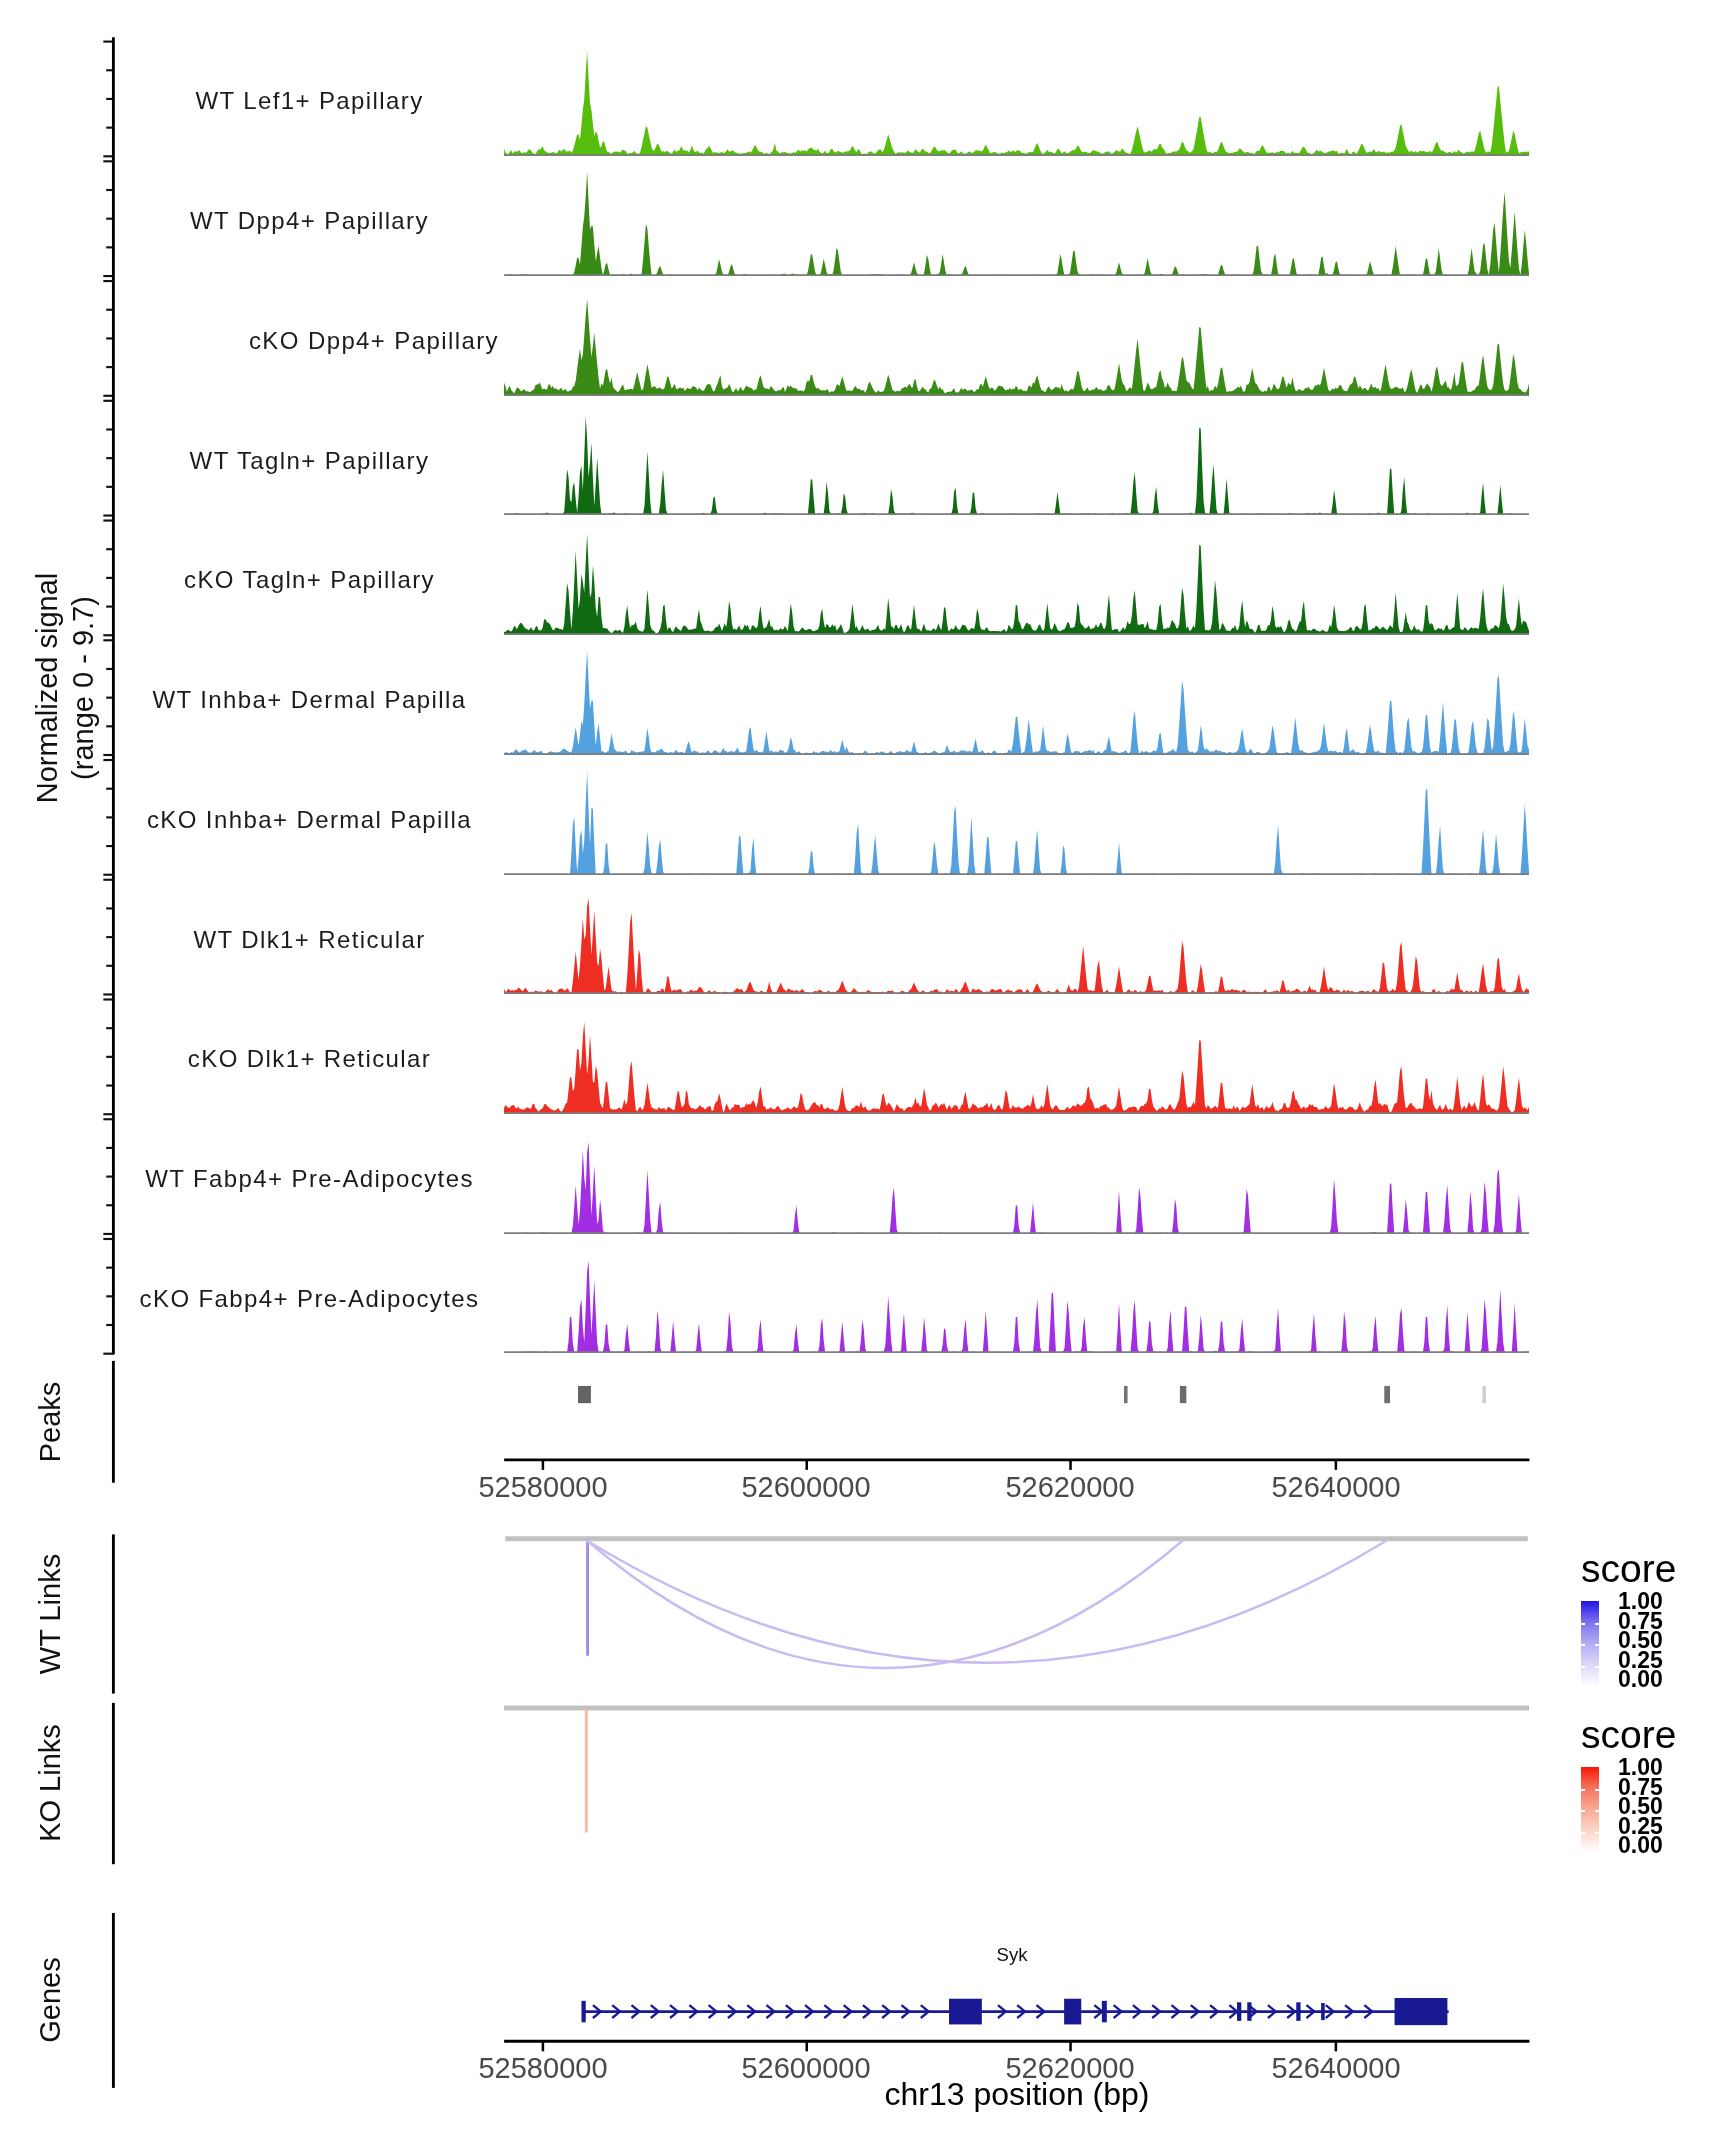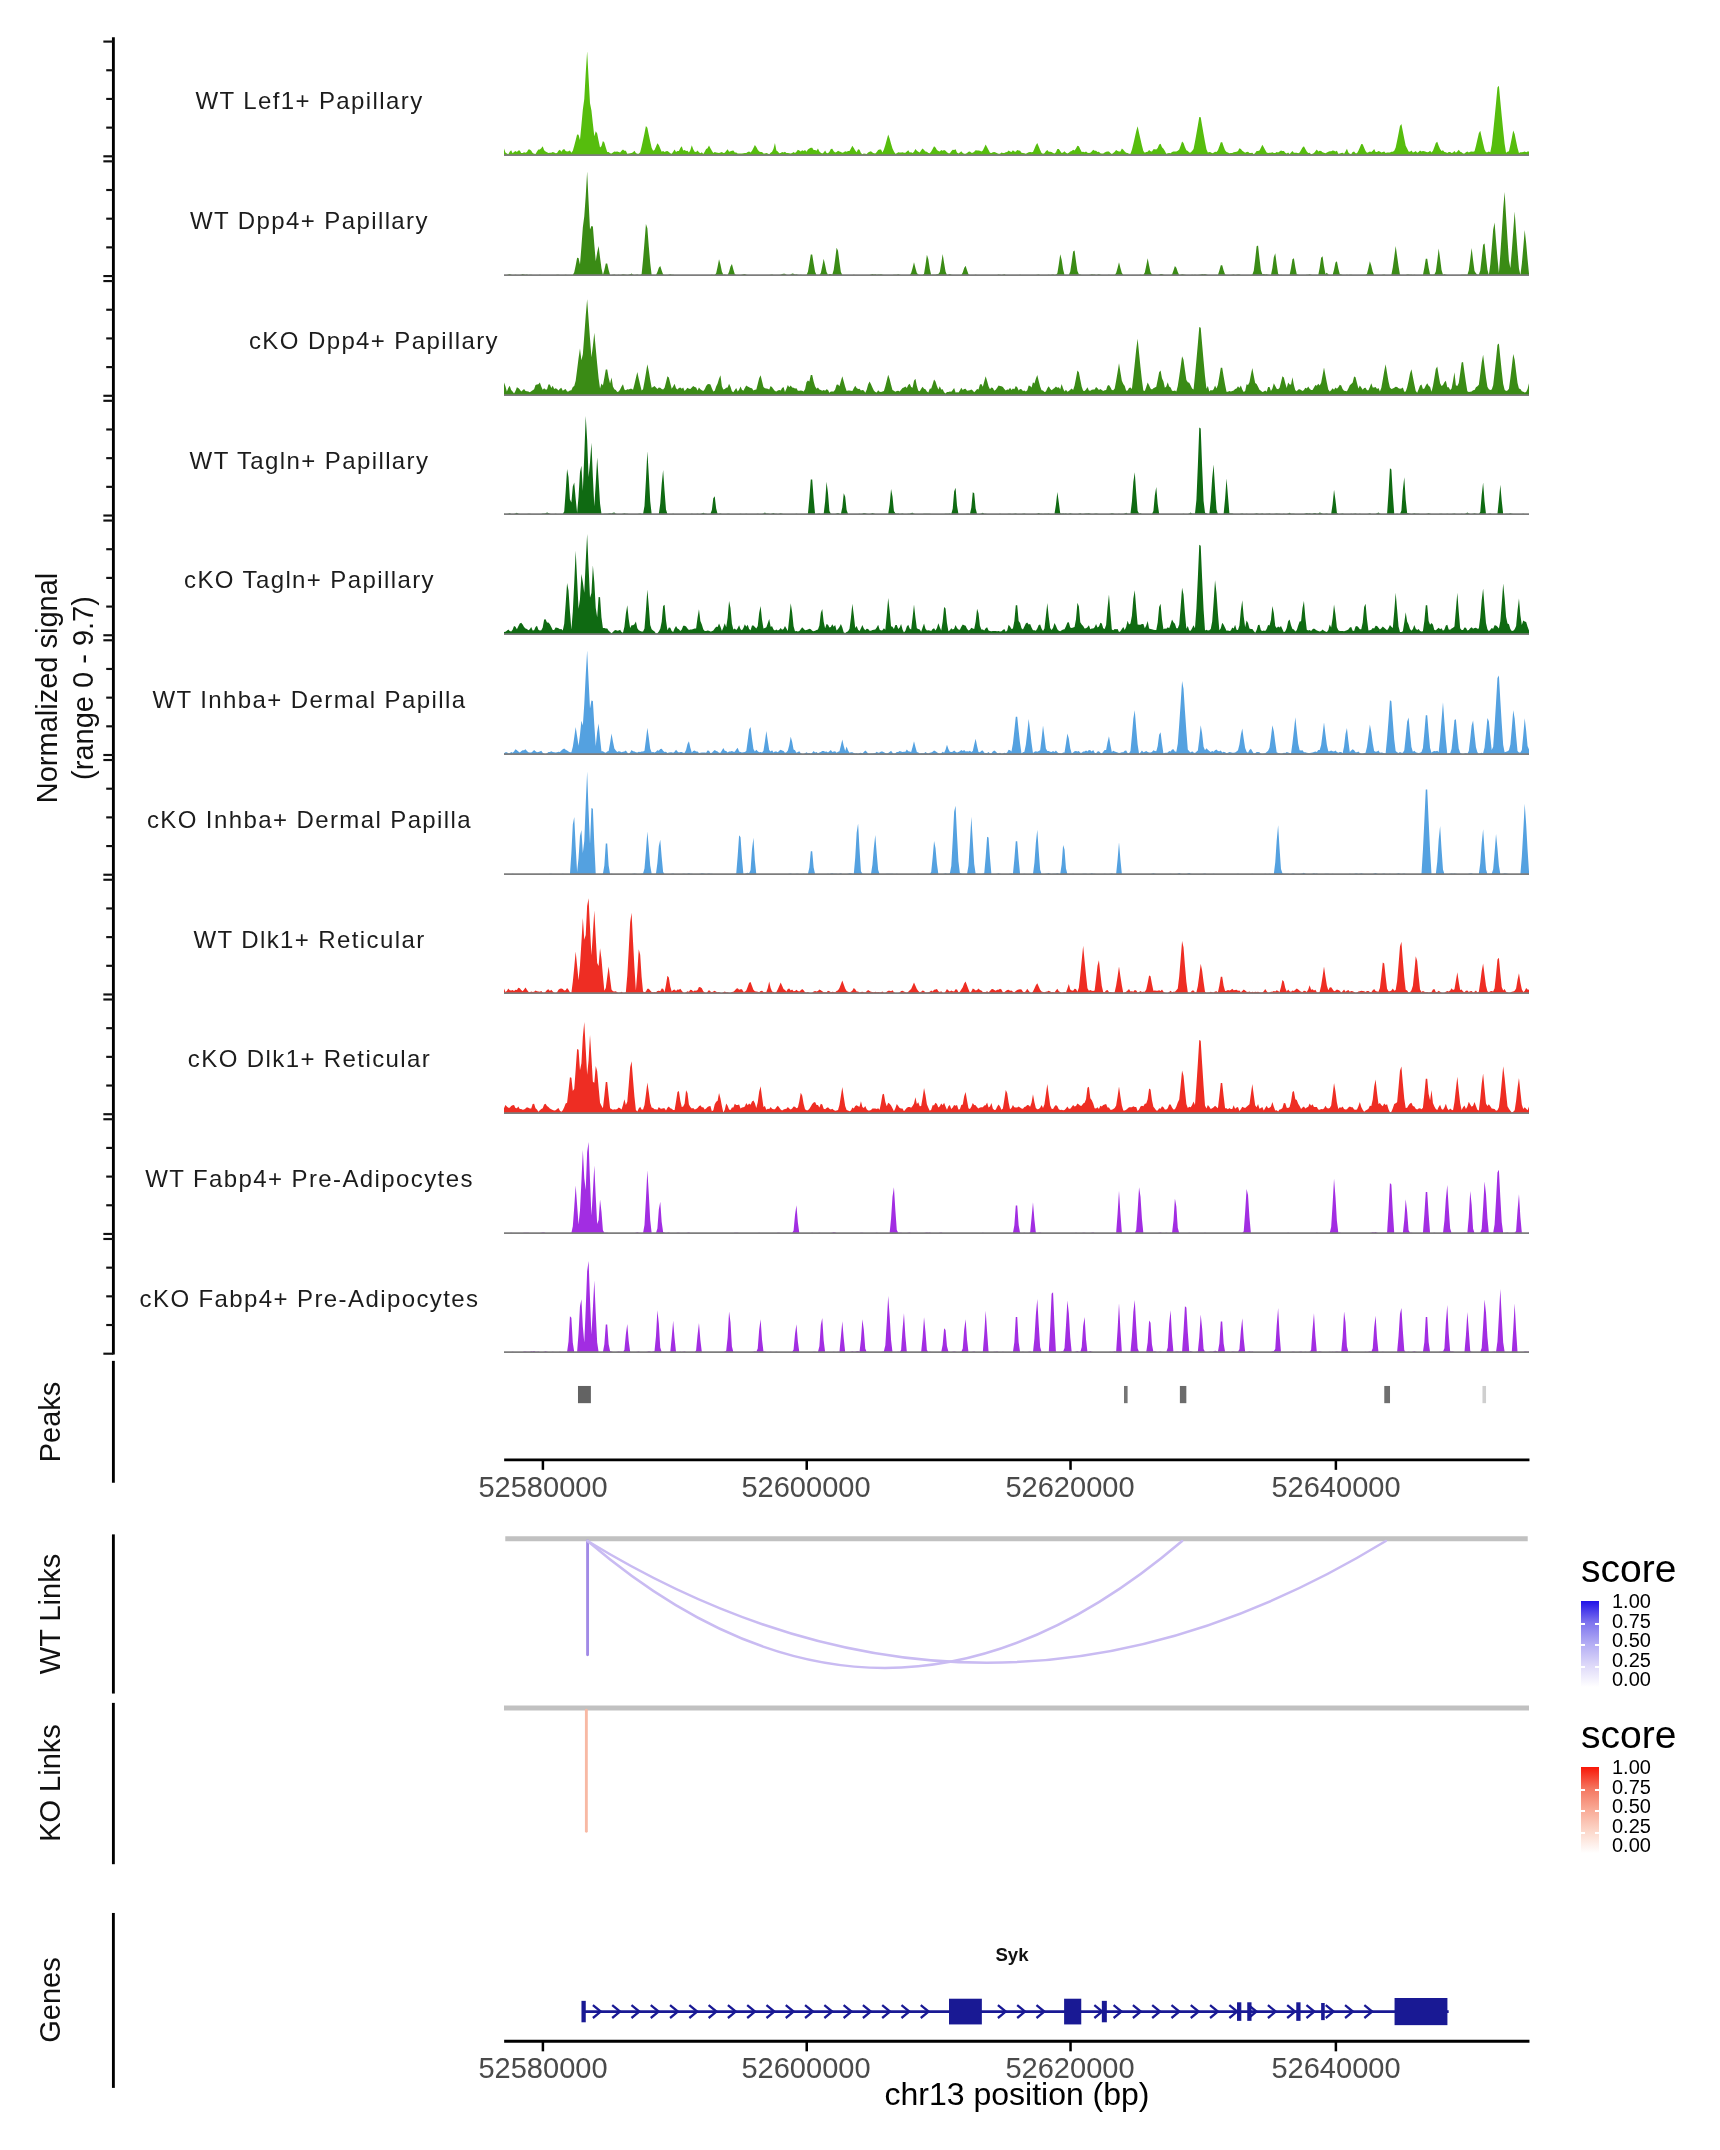--- a/index.html
+++ b/index.html
@@ -6,30 +6,30 @@
   .canvas{position:relative;width:1721px;height:2151px;background:#ffffff;
           font-family:"Liberation Sans","DejaVu Sans",sans-serif;overflow:hidden;}
   .abs{position:absolute;}
   .rot{position:absolute;transform:translate(-50%,-50%) rotate(-90deg);white-space:nowrap;color:#111;}
   .ylab{font-size:29px;text-align:center;line-height:36px;color:#111;}
   .panel-lab{font-size:29px;}
   .track-label{position:absolute;left:120px;width:379px;text-align:center;font-size:24px;color:#1c1c1c;letter-spacing:1.4px;}
   .xlabels{position:absolute;left:0;top:0;width:1419px;height:32px;}
   .xlabels span{position:absolute;transform:translateX(-50%);font-size:29px;color:#4a4a4a;}
   .axis-title{position:absolute;transform:translateX(-50%);font-size:32px;color:#000;}
-  .gene-name{position:absolute;transform:translateX(-50%);font-size:18.6px;color:#111;font-weight:bold;}
+  .gene-name{position:absolute;transform:translateX(-50%);font-size:18.6px;color:#111;}
   .legend{position:absolute;left:1581px;}
   .legend-title{font-size:39px;color:#000;margin-bottom:10px;}
   .legend-body{display:flex;align-items:flex-start;}
   .legend-bar{width:18px;height:86px;position:relative;flex:0 0 auto;}
   .legend-bar.wt{background:linear-gradient(180deg,#2013e8 0%,#7e74ee 25%,#b3adf4 50%,#ded9f9 75%,#ffffff 100%);}
   .legend-bar.ko{background:linear-gradient(180deg,#f81708 0%,#f4765f 25%,#f9ab97 50%,#fcd8cb 75%,#ffffff 100%);}
   .legend-bar .lt{position:absolute;left:-0.7px;width:5px;height:2.2px;background:#fff;}
   .legend-bar .lt.r{left:auto;right:-0.7px;}
-  .legend-labels{margin-left:13px;margin-top:-8.6px;font-size:20px;line-height:19.4px;color:#000;}
+  .legend-labels{margin-left:19px;margin-top:-8.6px;font-size:23px;line-height:19.4px;color:#000;font-weight:bold;}
 </style>
 </head>
 <body>
 
 <div class="canvas">
 
   <div class="rot ylab" style="left:65px;top:688px;">
     <div>Normalized signal</div>
     <div>(range 0 - 9.7)</div>
   </div>

